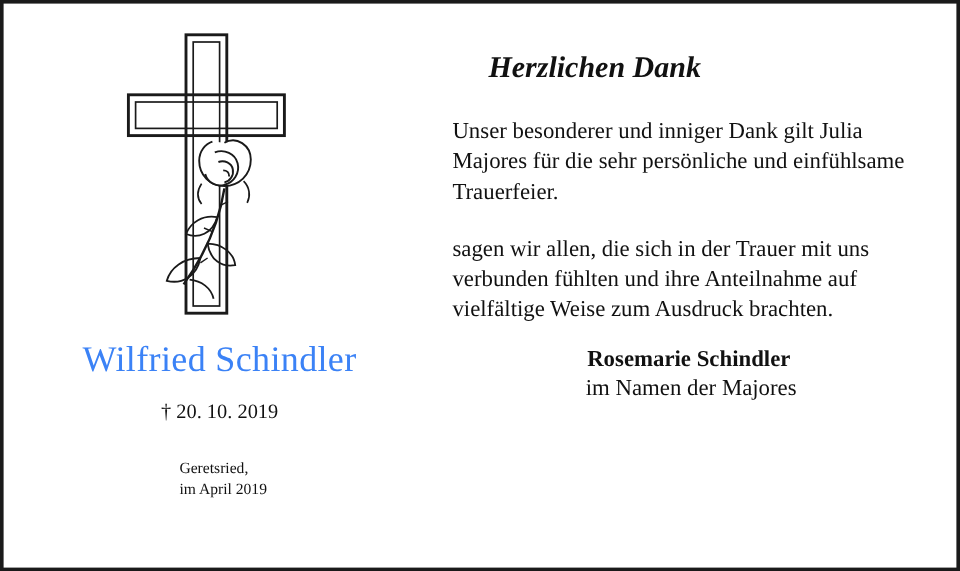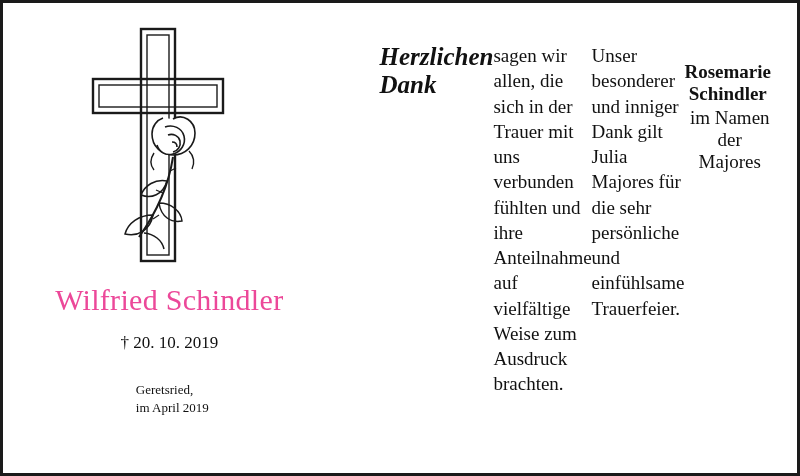--- a/index.html
+++ b/index.html
@@ -42,21 +42,21 @@
     height: 250px;
     margin-top: 6px;
     display: block;
   }
 
   .deceased-name {
     margin-top: 10px;
     font-size: 30px;
     letter-spacing: 0.3px;
     font-weight: 400;
-    color: #ec4899;
+    color: #3b82f6;
     text-align: right;
     white-space: nowrap;
   }
 
   .death-date {
     margin-top: 16px;
     font-size: 17px;
     text-align: left;
     color: #111111;
   }
@@ -71,21 +71,21 @@
     padding-left: 6px;
   }
 
   
   .right-col {
     box-sizing: border-box;
     flex: 1;
     height: 100%;
     padding: 40px 26px 18px 14px;
     display: flex;
-    flex-direction: row;
+    flex-direction: column;
   }
 
   .thanks-heading {
     font-size: 25px;
     font-style: italic;
     font-weight: 700;
     padding-left: 30px;
     margin-bottom: 26px;
     color: #111111;
   }
@@ -170,22 +170,22 @@
 
     <div class="place-block">
       <div>Geretsried,</div>
       <div>im April 2019</div>
     </div>
   </div>
 
   <div class="right-col">
     <div class="thanks-heading">Herzlichen Dank</div>
 
+    <p class="para">Unser besonderer und inniger Dank gilt Julia Majores für die sehr persönliche und einfühlsame Trauerfeier.</p>
     <p class="para">sagen wir allen, die sich in der Trauer mit uns verbunden fühlten und ihre Anteilnahme auf vielfältige Weise zum Ausdruck brachten.</p>
-    <p class="para">Unser besonderer und inniger Dank gilt Julia Majores für die sehr persönliche und einfühlsame Trauerfeier.</p>
 
     <div class="signature-block">
       <div class="signature-name">Rosemarie Schindler</div>
       <div class="signature-sub">im Namen der Majores</div>
     </div>
   </div>
 
 </div>
 
 </body></html>

